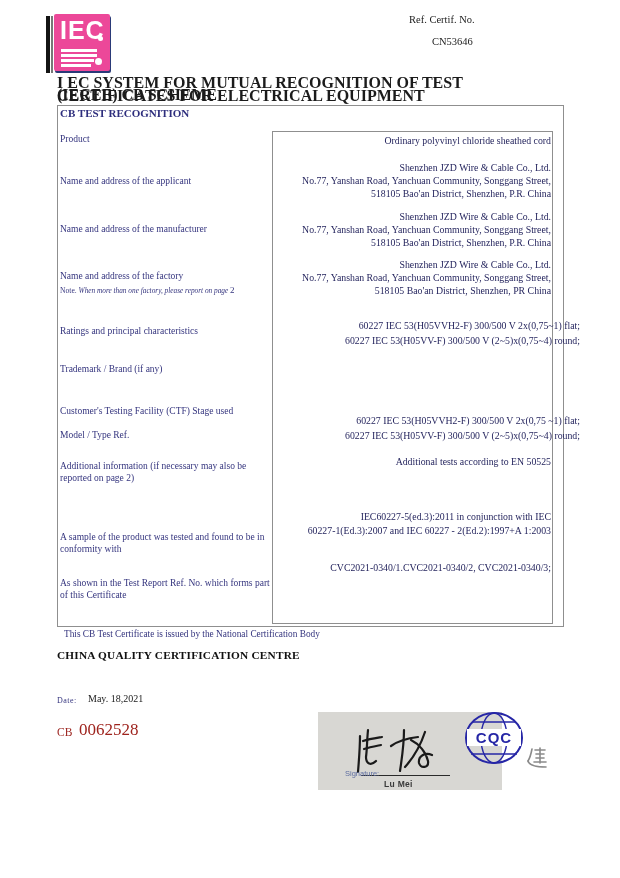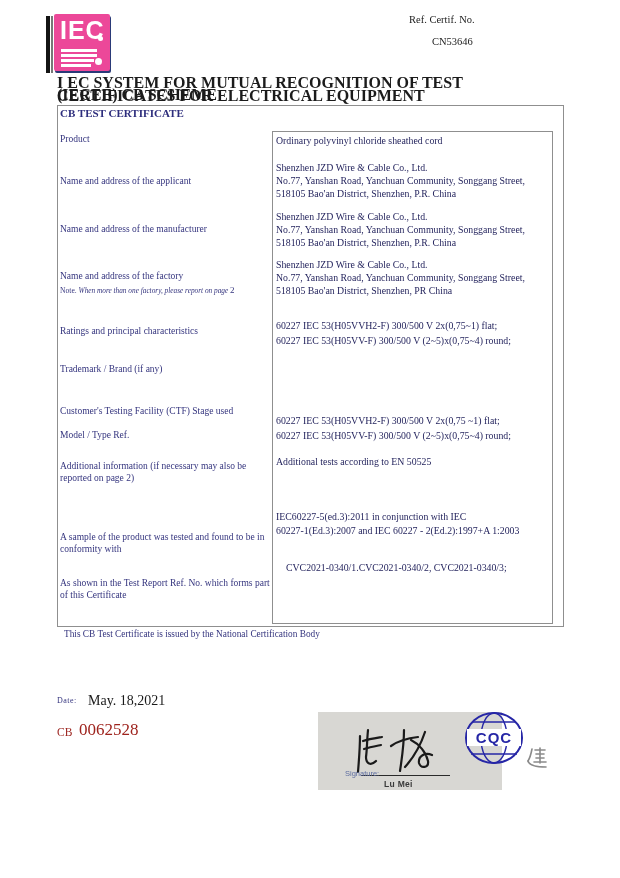--- a/index.html
+++ b/index.html
@@ -1,33 +1,33 @@
 <!DOCTYPE html>
 <html><head>
 <meta charset="utf-8">
 <style>
   html,body{margin:0;padding:0;background:#ffffff;}
   .page{position:relative;width:620px;height:878px;background:#ffffff;overflow:hidden;
         font-family:"Liberation Serif", serif;}
   .abs{position:absolute;}
   .label{color:#34347e;font-size:9.5px;line-height:11.5px;}
-  .value{color:#25255e;font-size:9.8px;line-height:13px;white-space:pre-line;}
-  .value-wide{line-height:15px;}
+  .value{color:#25255e;font-size:9.8px;line-height:13px;white-space:pre-line;text-align:right;}
+  .value-wide{line-height:15px;margin-left:29px;}
   .box{border:1px solid #8f8f8f;box-sizing:border-box;background:transparent;}
   .cert-title{color:#2e2e7d;font-size:11px;font-weight:bold;}
   .scheme{color:#1b1b1b;font-size:16px;font-weight:bold;line-height:12.5px;}
   .ref-label{color:#1b1b1b;font-size:10.5px;}
   .note-line{font-size:7.6px;color:#34347e;}
   .note-italic{font-style:italic;font-size:7.3px;}
   .note-page{font-size:9px;}
   .issued{color:#34347e;font-size:9.3px;}
   .ncb-name{color:#111;font-size:11.3px;font-weight:bold;letter-spacing:.2px;}
   .ncb-contact{color:#222;font-size:7.6px;}
   .date-label{color:#34347e;font-size:8px;letter-spacing:.5px;}
-  .date-value{color:#1a1a1a;font-size:14px;}
+  .date-value{color:#1a1a1a;font-size:10px;}
   .cb-prefix{color:#9a1f1a;font-size:11.5px;}
   .cb-number{color:#9e231d;font-size:17px;}
   .stamp-area{background:#d8d7d3;}
   .sig-label{font-family:"Liberation Sans", sans-serif;font-size:7.5px;color:#5d6da0;}
   .sig-name{font-family:"Liberation Sans", sans-serif;font-size:8.5px;font-weight:700;color:#3a3a3a;letter-spacing:.3px;}
   .sig-line{background:#2a2a2a;height:1px;}
   
   .iec-spine{background:#141414;}
   .iec-cover{background:#ec4899;border-radius:2px;box-shadow:1px 2px 0 #2a3a78;}
   .iec-text{color:#ffffff;font-family:"Liberation Sans", sans-serif;font-weight:bold;
@@ -57,21 +57,21 @@
   <div class="abs ref-label" style="left:409px;top:14px;">Ref. Certif. No.</div>
   <div class="abs ref-label" style="left:432px;top:36px;">CN53646</div>
 
   <div class="abs scheme" style="left:57px;top:77px;width:510px;">I EC SYSTEM FOR MUTUAL RECOGNITION OF TEST CERTIFICATES FOR ELECTRICAL EQUIPMENT</div>
   <div class="abs scheme" style="left:57px;top:89px;width:510px;">(IECEE) CB SCHEME</div>
 
   <div class="abs box" style="left:57px;top:105px;width:507px;height:522px;"></div>
 
   <div class="abs box" style="left:272px;top:131px;width:281px;height:493px;"></div>
 
-  <div class="abs cert-title" style="left:60px;top:107px;">CB TEST CERTIFICATE</div>
+  <div class="abs cert-title" style="left:60px;top:107px;">CB TEST RECOGNITION</div>
 
   <div class="abs label" style="left:60px;top:134px;width:208px;">Product</div>
   <div class="abs label" style="left:60px;top:176px;width:208px;">Name and address of the applicant</div>
   <div class="abs label" style="left:60px;top:224px;width:208px;">Name and address of the manufacturer</div>
   <div class="abs label" style="left:60px;top:271px;width:208px;">Name and address of the factory</div>
   <div class="abs note-line" style="left:60px;top:285px;width:212px;"><span>Note. </span><span class="note-italic">When more than one factory, please report on page </span><span class="note-page">2</span></div>
   <div class="abs label" style="left:60px;top:326px;width:208px;">Ratings and principal characteristics</div>
   <div class="abs label" style="left:60px;top:364px;width:208px;">Trademark / Brand (if any)</div>
   <div class="abs label" style="left:60px;top:406px;width:212px;">Customer's Testing Facility (CTF) Stage used</div>
   <div class="abs label" style="left:60px;top:430px;width:208px;">Model / Type Ref.</div>
@@ -93,20 +93,21 @@
 60227 IEC 53(H05VV-F) 300/500 V (2~5)x(0,75~4) round;</div>
   <div class="abs value value-wide" style="left:276px;top:413px;width:275px;">60227 IEC 53(H05VVH2-F) 300/500 V 2x(0,75 ~1) flat;
 60227 IEC 53(H05VV-F) 300/500 V (2~5)x(0,75~4) round;</div>
   <div class="abs value" style="left:276px;top:455px;width:275px;">Additional tests according to EN 50525</div>
   <div class="abs value" style="left:276px;top:510px;width:275px;line-height:14px;">IEC60227-5(ed.3):2011 in conjunction with IEC
 60227-1(Ed.3):2007 and IEC 60227 - 2(Ed.2):1997+A 1:2003</div>
   <div class="abs value" style="left:286px;top:561px;width:265px;">CVC2021-0340/1.CVC2021-0340/2, CVC2021-0340/3;</div>
 
   <div class="abs issued" style="left:64px;top:629px;">This CB Test Certificate is issued by the National Certification Body</div>
 
+  <div class="abs ncb-name" style="left:57px;top:649px;">CHINA QUALITY CERTIFICATION CENTRE</div>
 
   <div class="abs date-label" style="left:57px;top:696px;">Date:</div>
   <div class="abs date-value" style="left:88px;top:693px;">May. 18,2021</div>
 
   <div class="abs cb-prefix" style="left:57px;top:726px;">CB</div>
   <div class="abs cb-number" style="left:79px;top:720px;">0062528</div>
 
   <div class="abs stamp-area" style="left:318px;top:712px;width:184px;height:78px;"></div>
 
   <svg class="abs" style="left:352px;top:724px;" width="106" height="52" viewBox="0 0 106 52">

